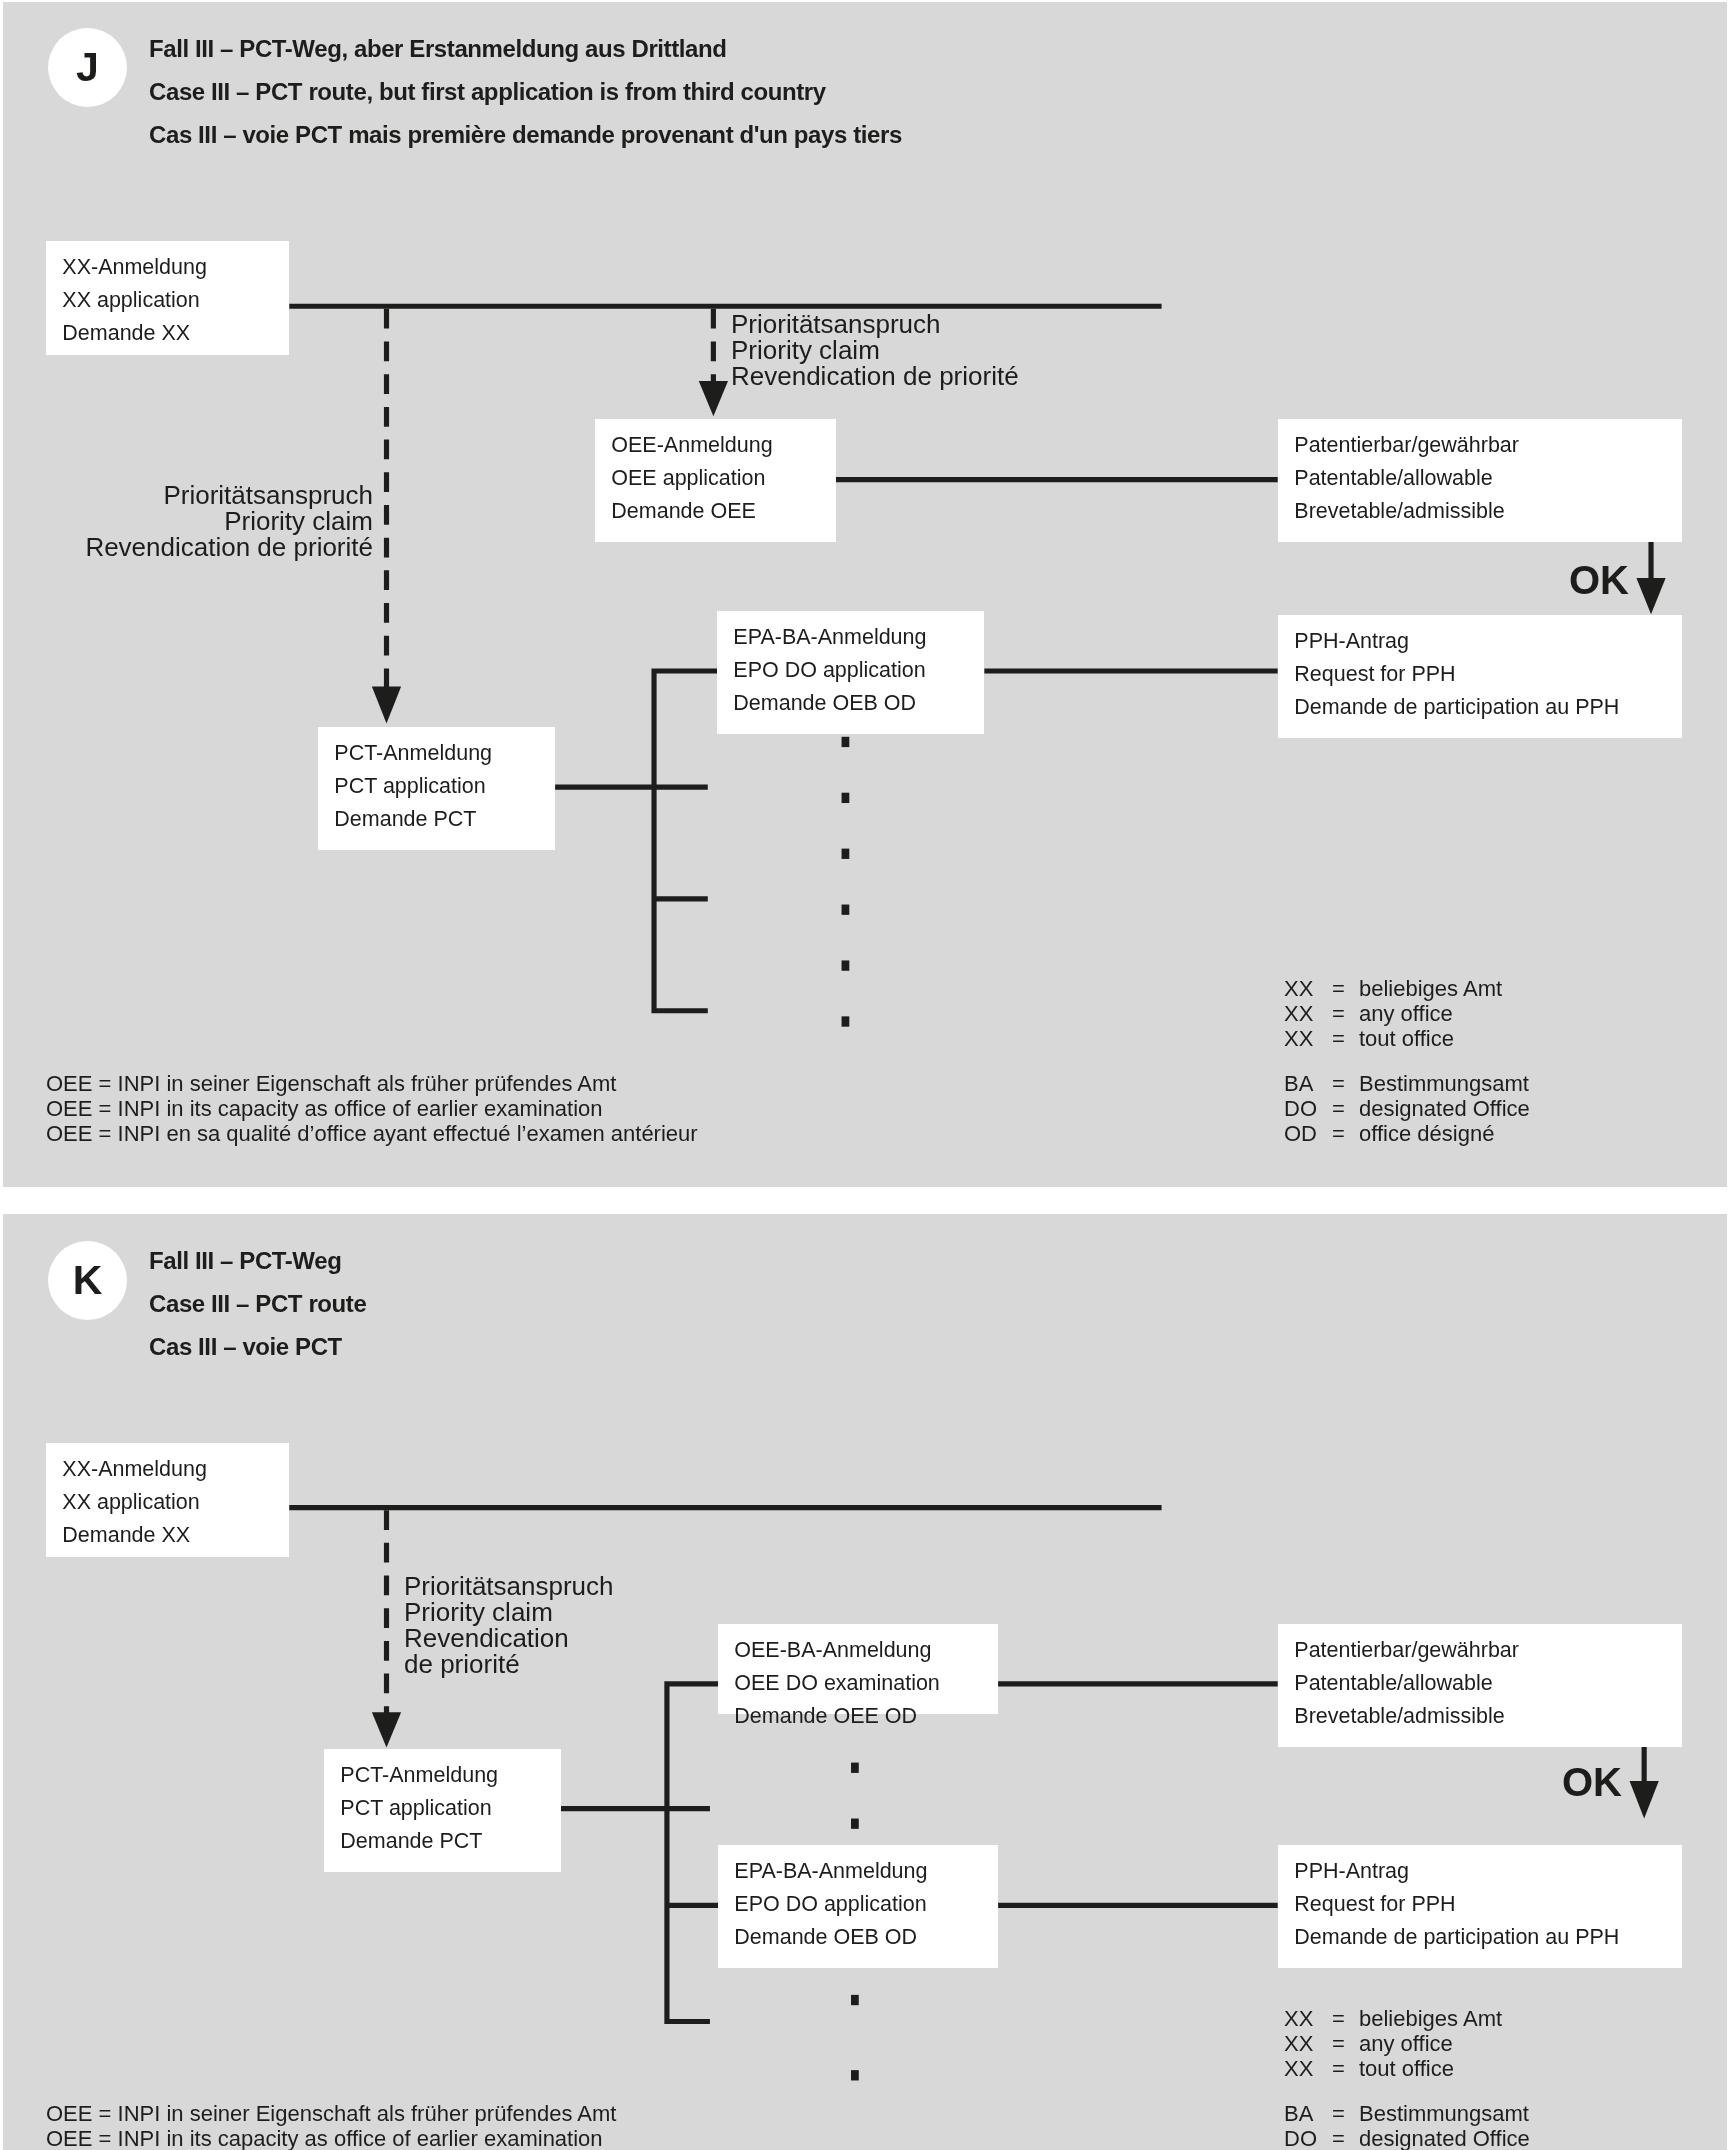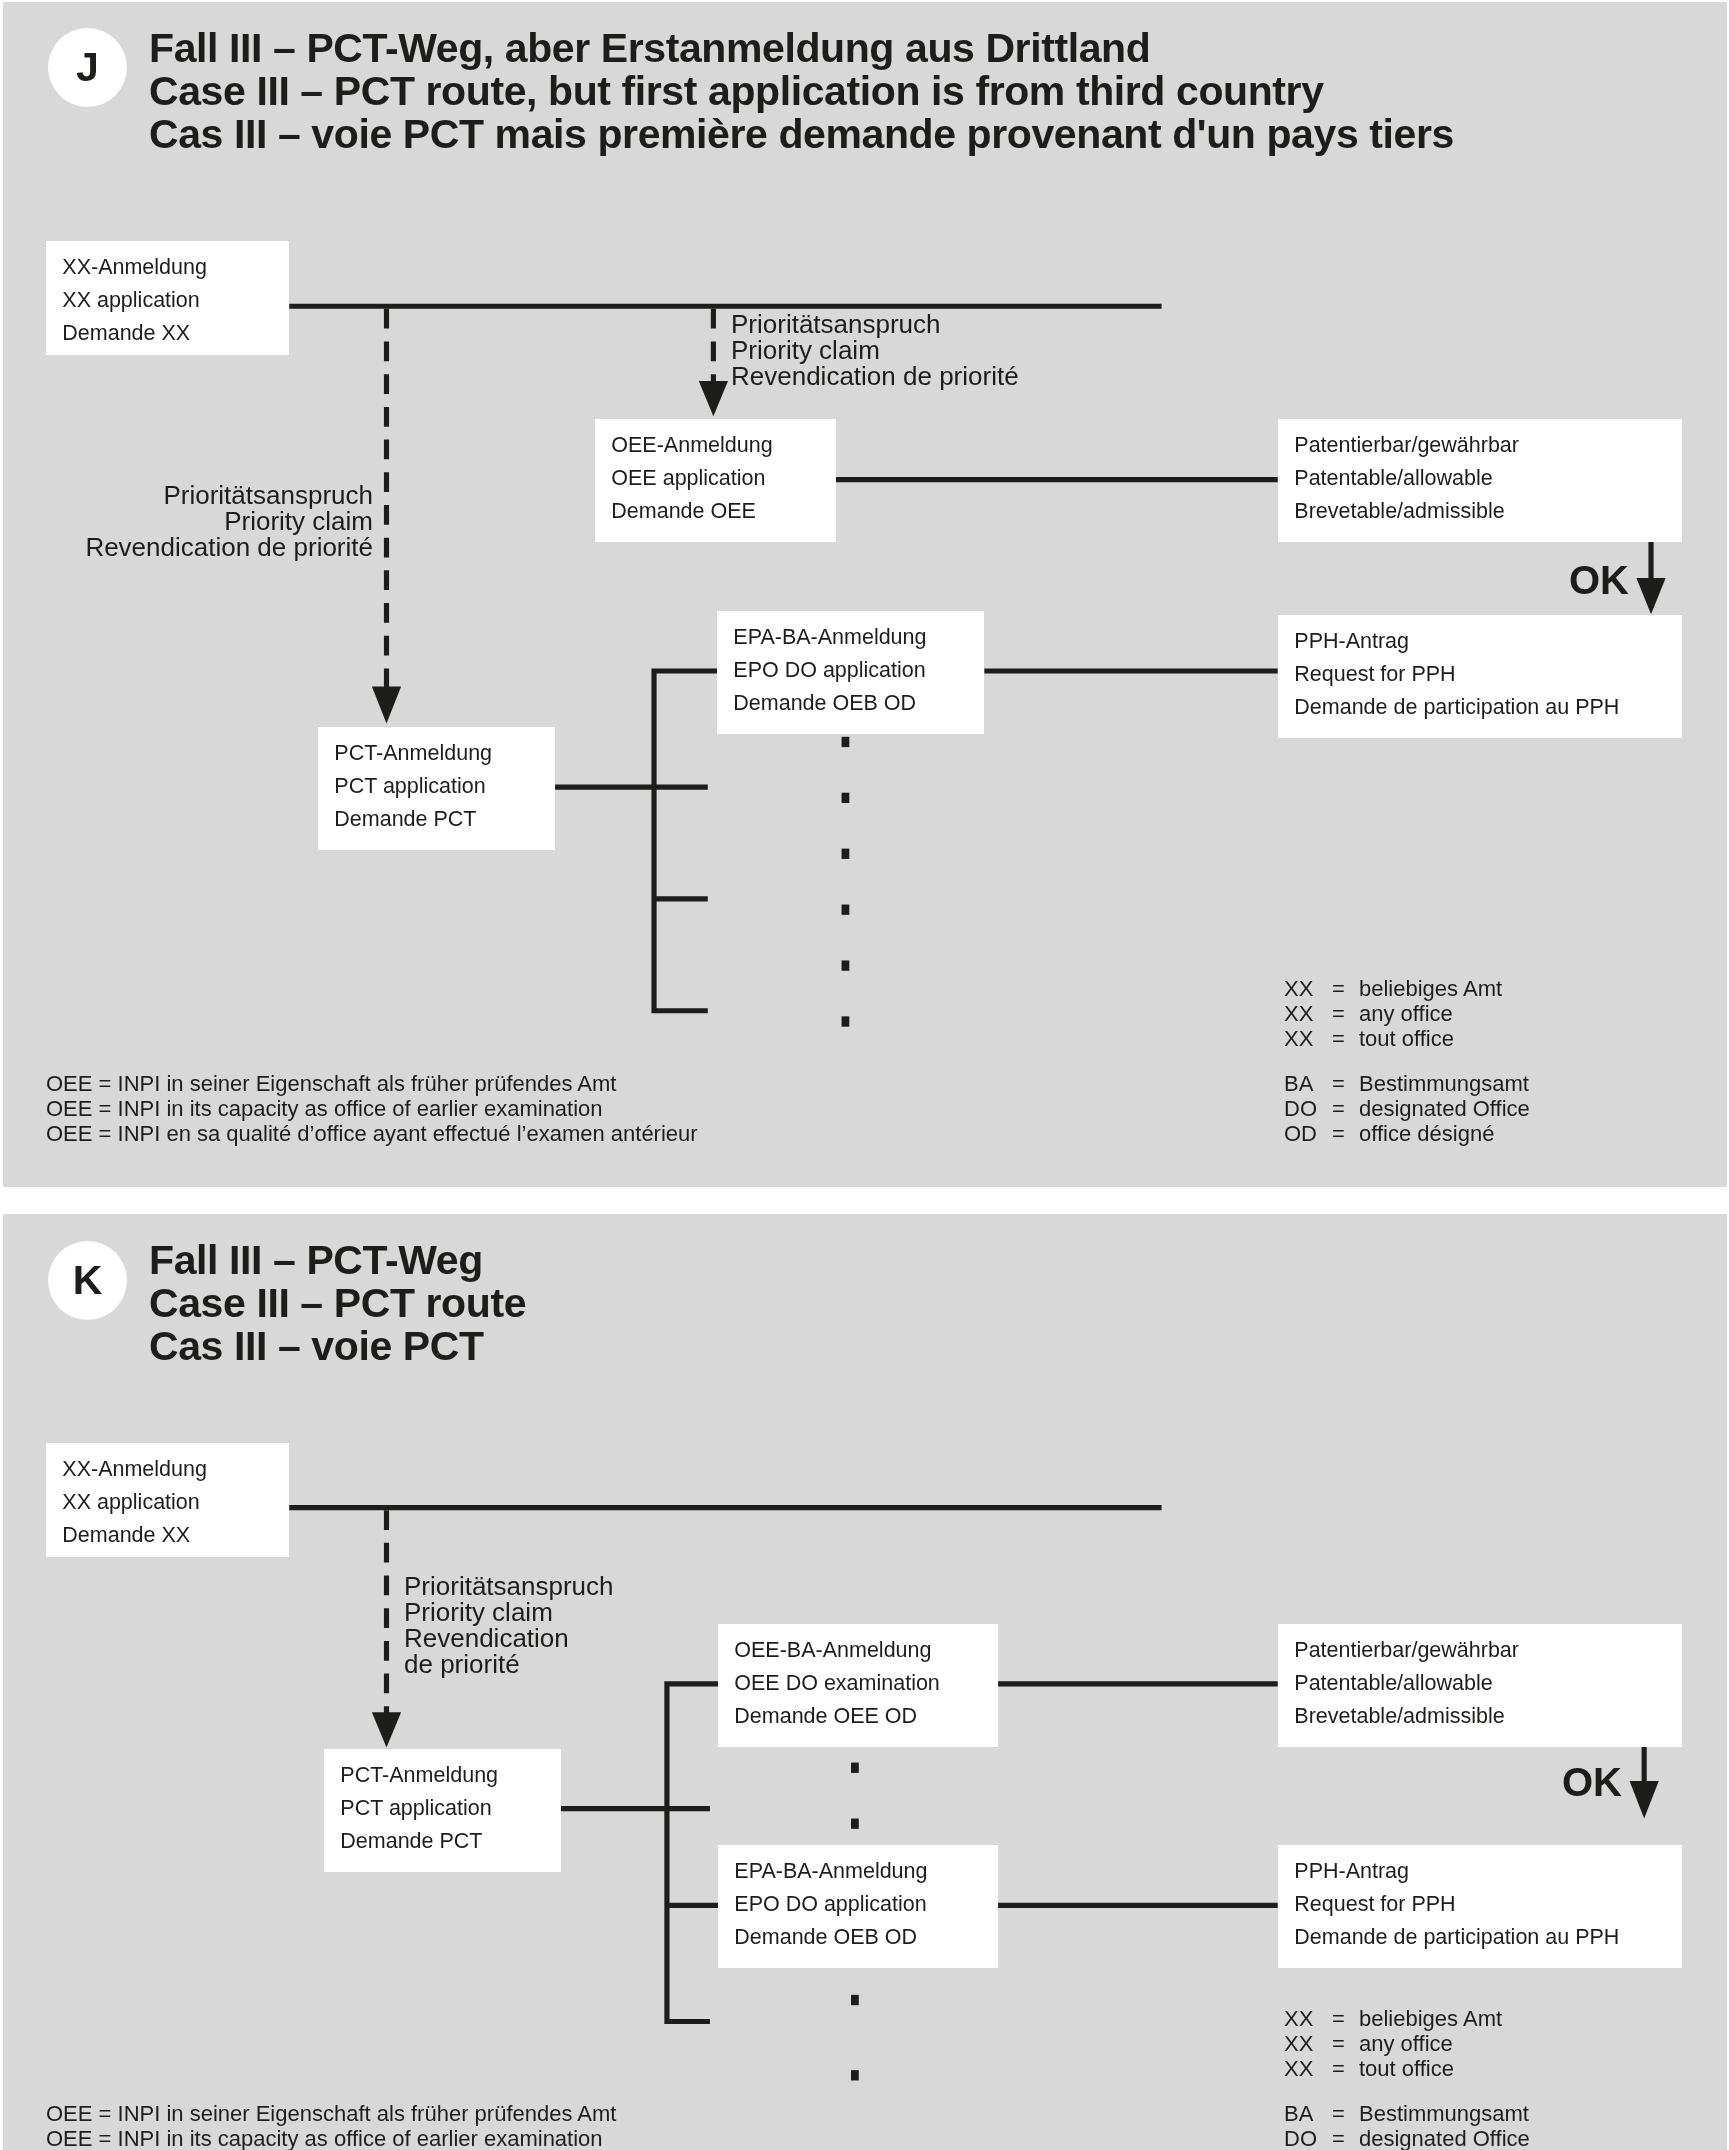--- a/index.html
+++ b/index.html
@@ -7,21 +7,21 @@
        font-family:"Liberation Sans","DejaVu Sans",sans-serif;color:#1d1d1b;}
   .panel{position:absolute;left:2.6px;width:1724px;background:#d8d8d8;z-index:1;}
   #wires{position:absolute;left:0;top:0;z-index:2;}
   .s{stroke:#1d1d1b;stroke-width:12px;fill:none;}
   .d{stroke:#1d1d1b;stroke-width:12px;fill:none;stroke-dasharray:46 30;}
   .ah{fill:#1d1d1b;stroke:none;}
   .dot{fill:#1d1d1b;stroke:none;}
   .badge{position:absolute;width:79px;height:79px;border-radius:50%;background:#ffffff;
          display:flex;align-items:center;justify-content:center;
          font-size:41px;font-weight:bold;z-index:3;}
-  .title{position:absolute;font-size:41px;font-weight:bold;line-height:43px;
+  .title{position:absolute;font-size:24px;font-weight:bold;line-height:43px;
          letter-spacing:-0.4px;white-space:nowrap;z-index:3;}
   .box{position:absolute;background:#ffffff;box-sizing:border-box;
        padding:10.3px 0 0 16.3px;font-size:21.5px;line-height:33px;z-index:3;white-space:nowrap;}
   .lbl{position:absolute;font-size:26px;line-height:26px;z-index:3;white-space:nowrap;}
   .lbl.right{text-align:right;}
   .ok{position:absolute;font-size:40px;font-weight:bold;text-align:right;z-index:3;}
   .legend{position:absolute;font-size:22px;line-height:25px;z-index:3;white-space:nowrap;}
   .lrow{display:flex;}
   .lrow .ab{width:48px;}
   .lrow .eq{width:27px;}
@@ -191,21 +191,21 @@
   <div>Revendication</div>
   <div>de priorité</div>
 </div>
 
 <div class="box" style="left:324px;top:1749px;width:237px;height:123px;">
   <div>PCT-Anmeldung</div>
   <div>PCT application</div>
   <div>Demande PCT</div>
 </div>
 
-<div class="box" style="left:718px;top:1624px;width:280px;height:123px;">
+<div class="box" style="left:718px;top:1624px;width:280px;height:90px;">
   <div>OEE-BA-Anmeldung</div>
   <div>OEE DO examination</div>
   <div>Demande OEE OD</div>
 </div>
 
 <div class="box" style="left:1278px;top:1624px;width:404px;height:123px;">
   <div>Patentierbar/gewährbar</div>
   <div>Patentable/allowable</div>
   <div>Brevetable/admissible</div>
 </div>

